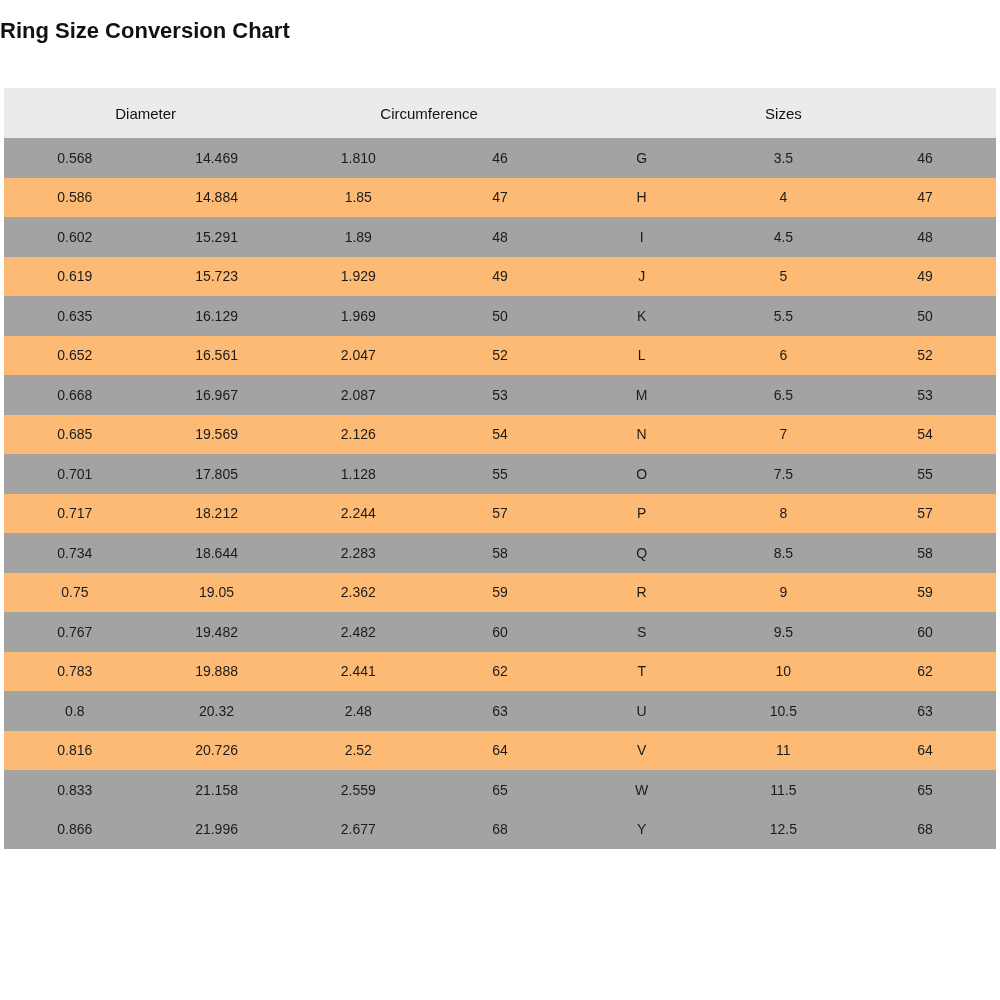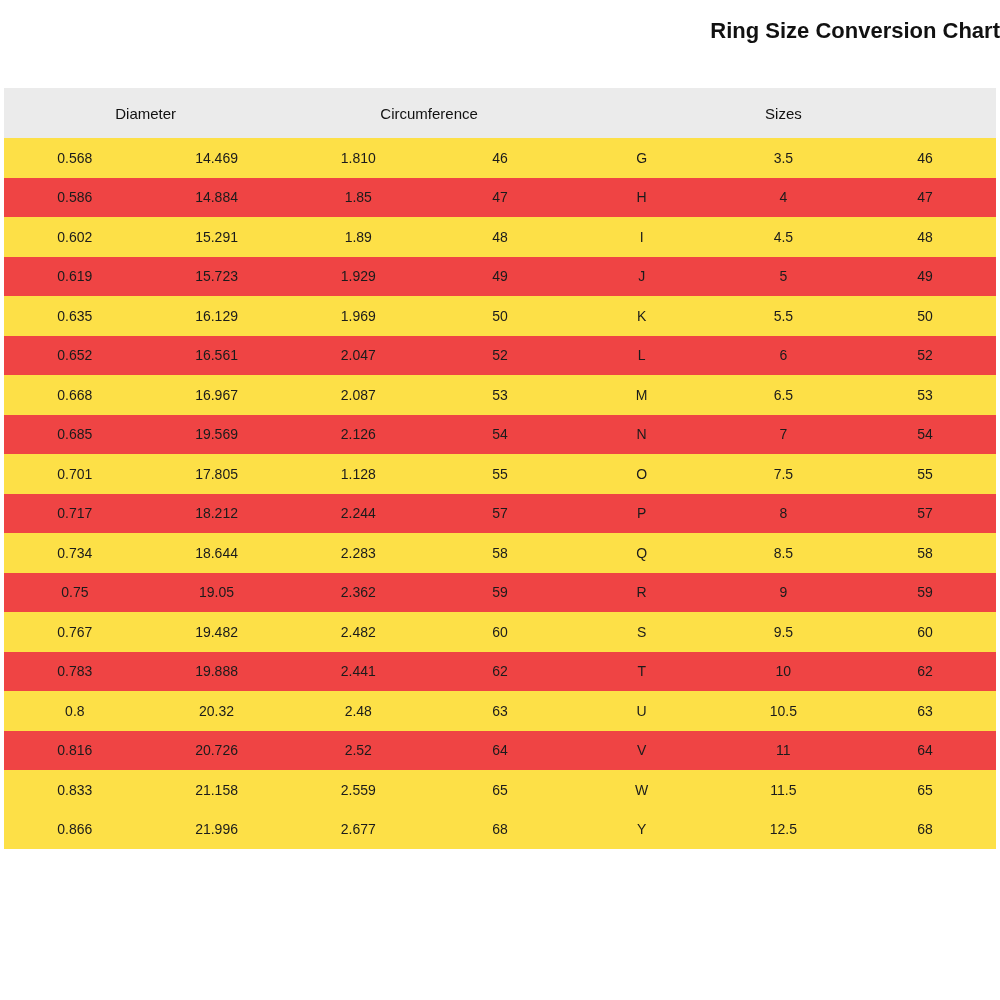--- a/index.html
+++ b/index.html
@@ -12,21 +12,21 @@
   .page {
     width: 1000px;
     height: 1000px;
     background: #ffffff;
     overflow: hidden;
     position: relative;
   }
   .page-title {
     font-size: 22px;
     font-weight: bold;
-    text-align: right;
+    text-align: left;
     margin: 18px 0 0 0;
     line-height: 26px;
     color: #111111;
   }
   table.conversion-table {
     border-collapse: collapse;
     table-layout: fixed;
     width: 992px;
     margin: 44px 4px 0 4px;
   }
@@ -49,22 +49,22 @@
     height: 51px;
     font-size: 14px;
     font-weight: normal;
     line-height: 18px;
   }
   tbody td {
     height: 39.5px;
     font-size: 14px;
     font-weight: normal;
   }
-  tbody tr.stripe-odd  { background: #fde047; }
-  tbody tr.stripe-even { background: #ef4444; }
+  tbody tr.stripe-odd  { background: #a3a3a3; }
+  tbody tr.stripe-even { background: #fdba74; }
 </style>
 </head>
 <body>
 
 <div class="page">
   <h1 class="page-title">Ring Size Conversion Chart</h1>
 
   <table class="conversion-table">
     <thead>
       <tr class="group-header-row">

